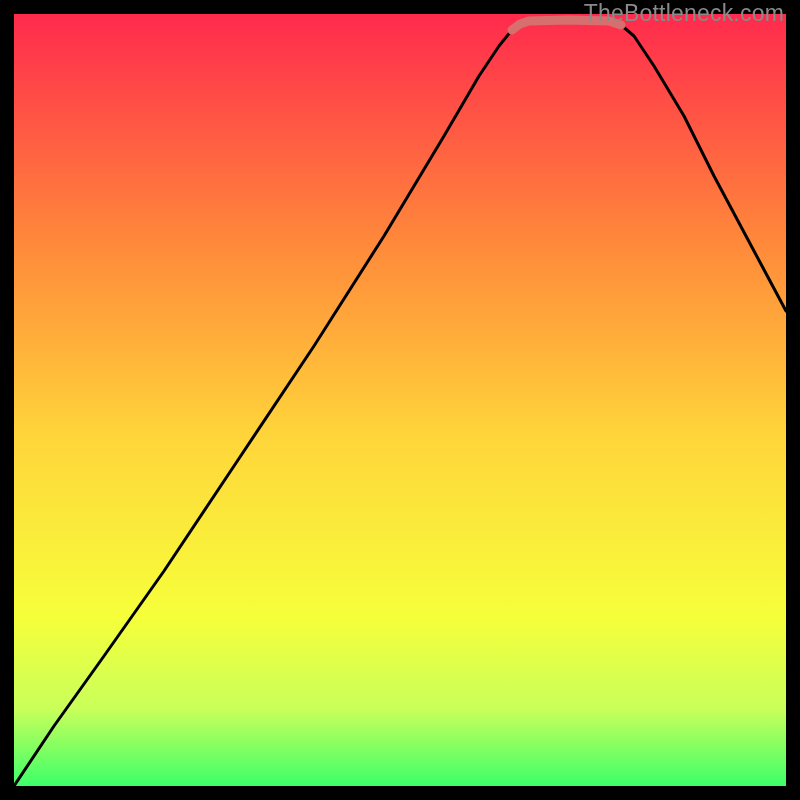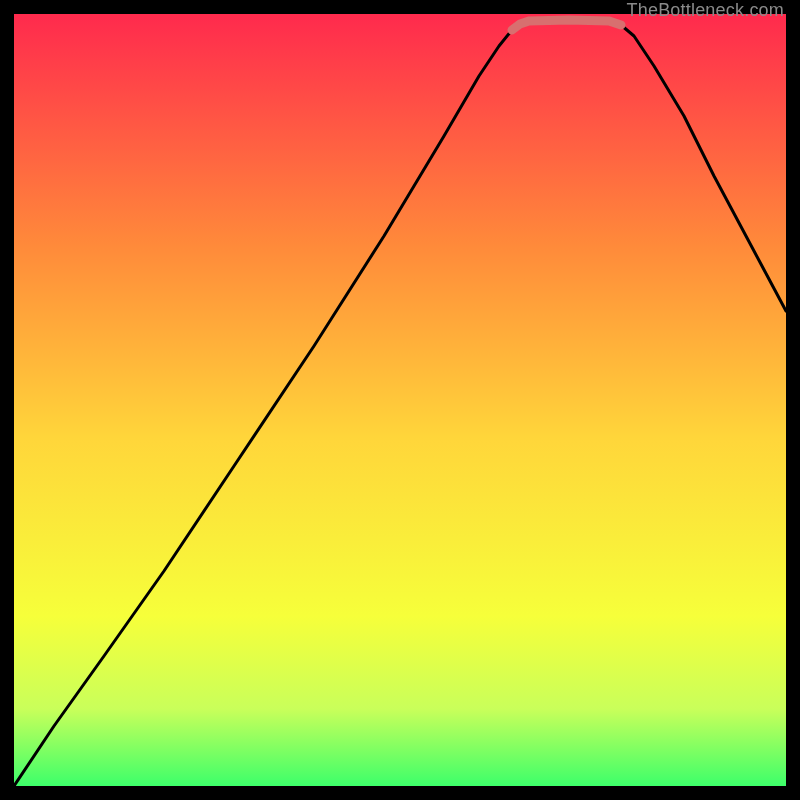--- a/index.html
+++ b/index.html
@@ -39,21 +39,21 @@
     left: 0;
     top: 0;
     width: 100%;
     height: 100%;
   }
   .watermark {
     position: absolute;
     top: 0;
     right: 16px;
     color: #8a8a8a;
-    font-size: 18px;
+    font-size: 23px;
     font-weight: 400;
     letter-spacing: 0.2px;
     user-select: none;
   }
 </style>
 </head>
 <body>
 
 <div class="frame">
   <div class="plot-wrapper">

